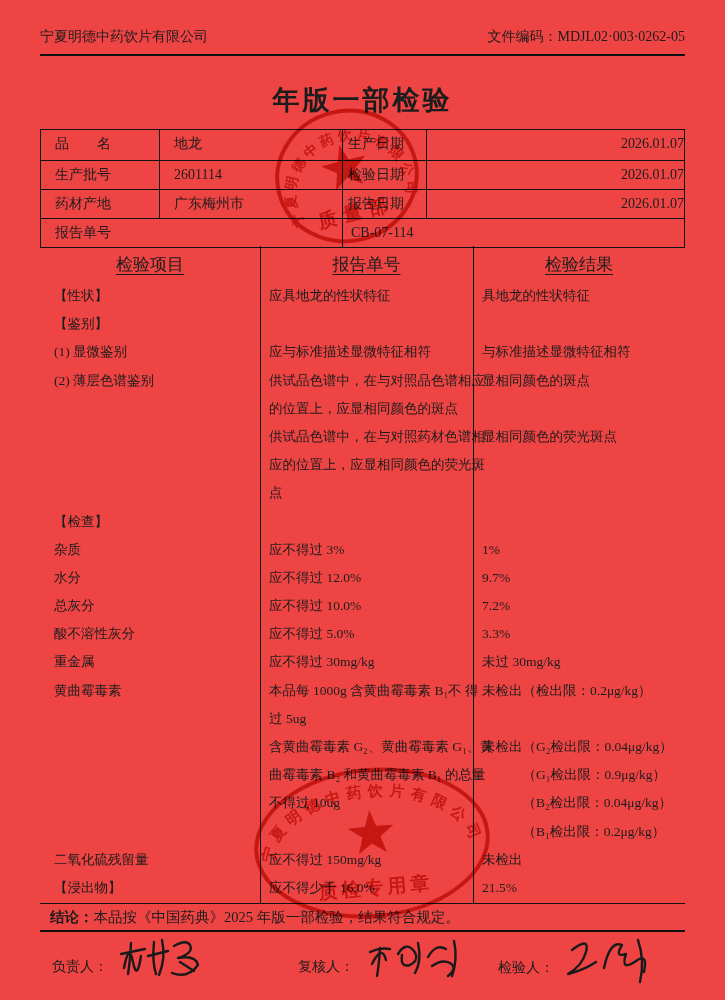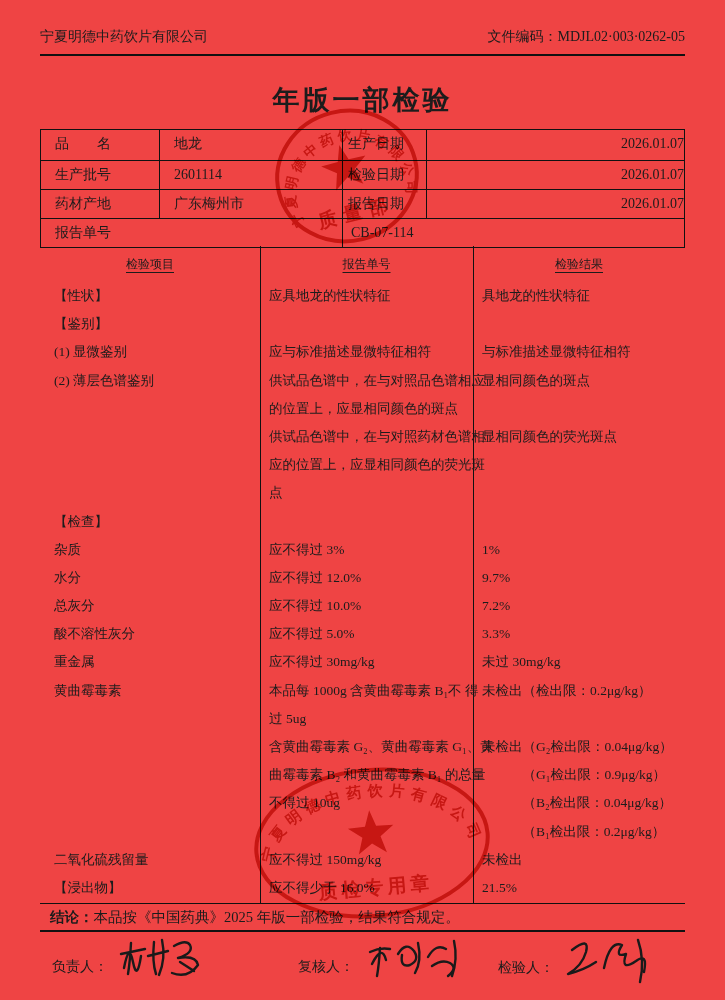--- a/index.html
+++ b/index.html
@@ -29,21 +29,21 @@
   .c1 { width:118px; padding-left:14px; }
   .c2 { width:183px; padding-left:14px; border-left:1px solid #111; }
   .c3 { width:84px;  padding-left:5px;  border-left:1px solid #111; }
   .c4 { flex:1;      padding-left:10px; border-left:1px solid #111;text-align:right; }
   .c1r{ width:301px; padding-left:14px; }
   .c2r{ flex:1;      padding-left:8px;  border-left:1px solid #111; }
   
   .cols-table { position:absolute; top:246px; left:40px; width:645px; height:657px; }
   .vline { position:absolute; top:0; bottom:0; width:0; border-left:1px solid #111; }
   .vline-1 { left:220px; } .vline-2 { left:433px; }
-  .col-headers { position:absolute; top:0; left:0; width:645px; height:36px; display:flex; align-items:center; font-size:12px; }
+  .col-headers { position:absolute; top:0; left:0; width:645px; height:36px; display:flex; align-items:center; font-size:17px; }
   .col-headers .hd { text-align:center; }
   .hd-1 { width:220px; } .hd-2 { width:213px; } .hd-3 { width:212px; }
   .hd span { text-decoration:underline; text-underline-offset:4px; }
   .col { position:absolute; top:36px; font-size:13.5px; }
   .col-item     { left:0;   width:219px; padding-left:14px; }
   .col-standard { left:221px; width:211px; padding-left:8px; }
   .col-result   { left:434px; width:211px; padding-left:8px; }
   .line { height:28.2px; line-height:28.2px; white-space:pre; }
   
   .conclusion-row {

